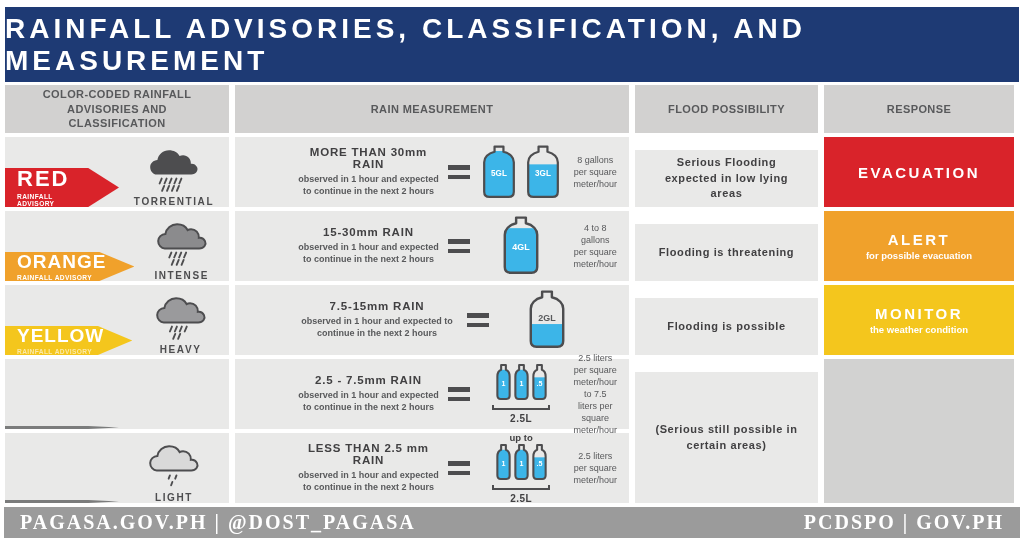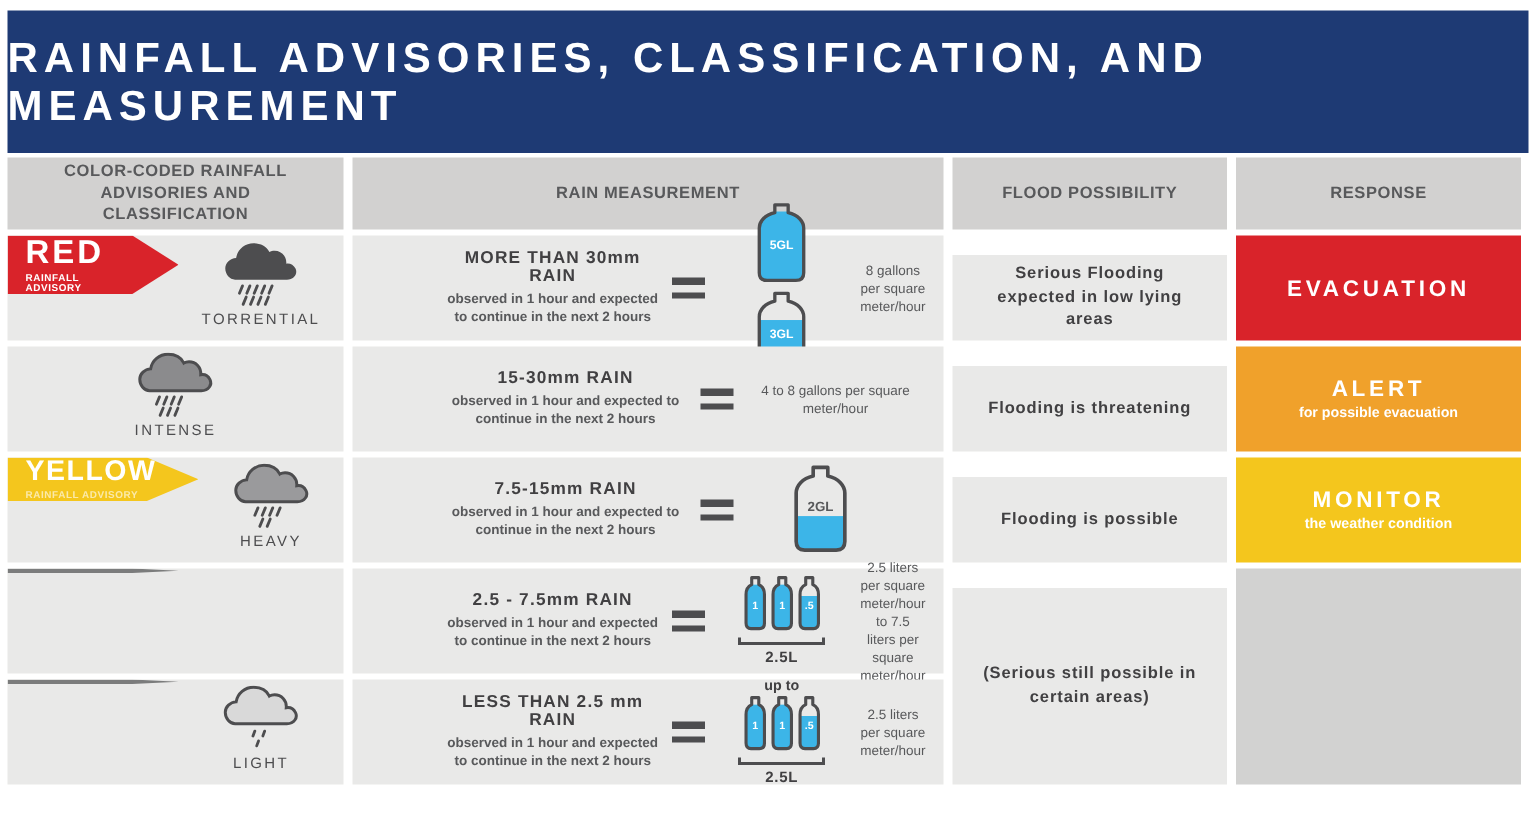--- a/index.html
+++ b/index.html
@@ -1,69 +1,69 @@
 <!DOCTYPE html>
 <html><head>
 <meta charset="utf-8">
 <style>
   * { box-sizing: border-box; margin: 0; padding: 0; }
   html,body { background:#ffffff; }
   body { width:1024px; height:545px; font-family:"Liberation Sans", sans-serif; overflow:hidden; }
   .canvas { width:1024px; height:545px; background:#fff; position:relative; }
 
   
-  .title-bar { margin:7px 5px 3px; height:95px; background:#1e3a74;
+  .title-bar { margin:7px 5px 3px; height:75px; background:#1e3a74;
     display:flex; align-items:center; justify-content:center; }
   .title-bar h1 { color:#fff; font-size:28px; font-weight:bold; letter-spacing:4px; }
 
   
   .table { display:grid; grid-template-columns:224px 394px 183px 190px;
     grid-template-rows:48px repeat(5, 70px); column-gap:6px; row-gap:4px; padding:0 5px; }
   .cell { background:#e9e9e8; }
   .hdr { background:#d2d1d0; display:flex; align-items:center; justify-content:center;
     text-align:center; color:#58595b; font-weight:bold; font-size:11px; letter-spacing:.4px;
     padding:0 12px; line-height:1.35; }
   .span2 { grid-row:span 2; }
 
   
-  .adv-cell { display:flex; align-items:flex-start; }
+  .adv-cell { display:flex; align-items:flex-end; }
   .badge { flex:0 0 114px; clip-path:polygon(0 0, 73% 0, 100% 50%, 73% 100%, 0 100%);
     display:flex; flex-direction:column; align-items:flex-start; justify-content:center;
     padding-left:12px; padding-right:28px; }
   .badge-red    { background:#d9232a; }
   .badge-orange { background:#f0a12b; }
   .badge-yellow { background:#f4c61d; }
   .badge-gray   { background:#7b7c7c; }
   .badge-main { color:#fff; font-weight:bold; font-size:19px; letter-spacing:1px; line-height:1; }
   .badge-red .badge-main { font-size:22px; letter-spacing:2px; }
   .badge-sub { color:#fff; font-weight:bold; font-size:6.6px; letter-spacing:.4px; margin-top:3px; }
   .badge-yellow .badge-sub { color:rgba(255,255,255,.62); }
   .classification { flex:1; display:flex; flex-direction:column; align-items:center;
     justify-content:center; padding-top:4px; }
-  .class-label { color:#4d4d4f; font-weight:normal; font-size:10px; letter-spacing:1.6px; margin-top:1px; }
+  .class-label { color:#4d4d4f; font-weight:bold; font-size:10px; letter-spacing:1.6px; margin-top:1px; }
 
   
   .cloud-svg { display:block; }
   .c-fill1 { fill:#4d4d4f; stroke:none; }
   .c-out   { stroke:#4d4d4f; stroke-width:2.4; }
   .c-fill2 { fill:#8b8b8d; }
   .c-fill3 { fill:#9a9a9c; }
   .c-fill4 { fill:#aaaaac; }
   .c-fill5 { fill:#d9d9d9; }
   .rain path { stroke:#4d4d4f; stroke-width:2.3; stroke-linecap:round; fill:none; }
 
   
   .measure-cell { display:flex; align-items:center; padding:0 8px 0 8px; }
   .m-text { width:172px; text-align:center; padding:0 4px;margin-left:48px; }
   .m-head { color:#414042; font-weight:bold; font-size:11.5px; letter-spacing:.8px; }
   .m-sub  { color:#58595b; font-weight:bold; font-size:9px; line-height:1.3; margin-top:4px; }
   .equals { width:30px; display:flex; flex-direction:column; align-items:center; gap:5px; }
   .equals span { display:block; width:22px; height:4.5px; background:#4d4d4f; }
   .m-visual { width:108px; display:flex; align-items:center; justify-content:center; gap:4px;
-    flex-direction:column; }
+    }
   .m-visual.stack { flex-direction:column; gap:0; }
   .m-equiv { flex:1; color:#58595b; font-weight:normal; font-size:9px; line-height:1.35;
     text-align:center; padding:0 4px; }
   .jug-outline { fill:none; stroke:#4d4d4f; stroke-width:3; stroke-linejoin:round; }
   .water { fill:#3cb5e8; }
   .jug-label { fill:#fff; font-weight:bold; font-size:11px; text-anchor:middle;
     font-family:"Liberation Sans",sans-serif; }
   .bottle-label { fill:#fff; font-weight:bold; font-size:7.5px; text-anchor:middle;
     font-family:"Liberation Sans",sans-serif; }
   .bottle-outline { fill:none; stroke:#4d4d4f; stroke-width:2.2; stroke-linejoin:round; }
@@ -169,20 +169,24 @@
     </div>
 
     <div class="cell flood-cell">Serious Flooding expected in low lying areas</div>
 
     <div class="cell resp-cell resp-red">
       <div class="resp-main">EVACUATION</div>
 
     </div>
 
     <div class="cell adv-cell">
+      <div class="badge badge-orange">
+        <div class="badge-main">ORANGE</div>
+        <div class="badge-sub">RAINFALL ADVISORY</div>
+      </div>
       <div class="classification">
         <svg class="cloud-svg" width="58" height="46" viewBox="0 0 70 56">
           <path class="c-fill2 c-out" d="M14 31 L56 31 C62 31 65 26 63 22 C61.5 19 58.5 17.5 55.5 18 C56 12 51.5 7.5 46 7.5 C44.5 7.5 43 7.9 41.8 8.6 C39.5 4 34.5 1.5 29 1.5 C21.8 1.5 16 6.5 14.8 13.3 C10 13.5 6 17.3 6 21.8 C6 26.8 9.6 31 14 31 Z"></path>
           <g class="rain">
             <path d="M22 36 l-2.5 6"></path>
               <path d="M28 36 l-2.5 6"></path>
               <path d="M34 36 l-2.5 6"></path>
               <path d="M40 36 l-2.5 6"></path>
             <path d="M25 45 l-2.5 6"></path>
               <path d="M31 45 l-2.5 6"></path>
@@ -195,20 +199,32 @@
 
     <div class="cell measure-cell">
       <div class="m-text">
         <div class="m-head">15-30mm RAIN</div>
         <div class="m-sub">observed in 1 hour and expected to continue in the next 2 hours</div>
       </div>
       <div class="equals">
           <span></span>
           <span></span>
         </div>
+      <div class="m-visual">
+        <svg width="44" height="60" viewBox="0 0 54 74">
+          <defs>
+              <clipPath id="cpC">
+                <path d="M21 2 H33 V9 C42 11 47 17 47 23 V63 Q47 70 40 70 H14 Q7 70 7 63 V23 C7 17 12 11 21 9 Z"></path>
+              </clipPath>
+            </defs>
+          <rect class="water" x="4" y="15" width="46" height="57" clip-path="url(#cpC)"></rect>
+          <path class="jug-outline" d="M21 2 H33 V9 C42 11 47 17 47 23 V63 Q47 70 40 70 H14 Q7 70 7 63 V23 C7 17 12 11 21 9 Z"></path>
+          <text class="jug-label" x="27" y="42">4GL</text>
+        </svg>
+      </div>
       <div class="m-equiv">4 to 8 gallons per square meter/hour</div>
     </div>
 
     <div class="cell flood-cell">Flooding is threatening</div>
 
     <div class="cell resp-cell resp-orange">
       <div class="resp-main">ALERT</div>
       <div class="resp-sub">for possible evacuation</div>
     </div>
 
@@ -384,14 +400,18 @@
           </svg>
         </div>
         <div class="bracket"></div>
         <div class="bracket-label">2.5L</div>
       </div>
       <div class="m-equiv">2.5 liters per square meter/hour</div>
     </div>
 
   </div>
 
+  <div class="footer">
+    <span>PAGASA.GOV.PH | @DOST_PAGASA</span>
+    <span>PCDSPO | GOV.PH</span>
+  </div>
 
 </div>
 
 </body></html>

